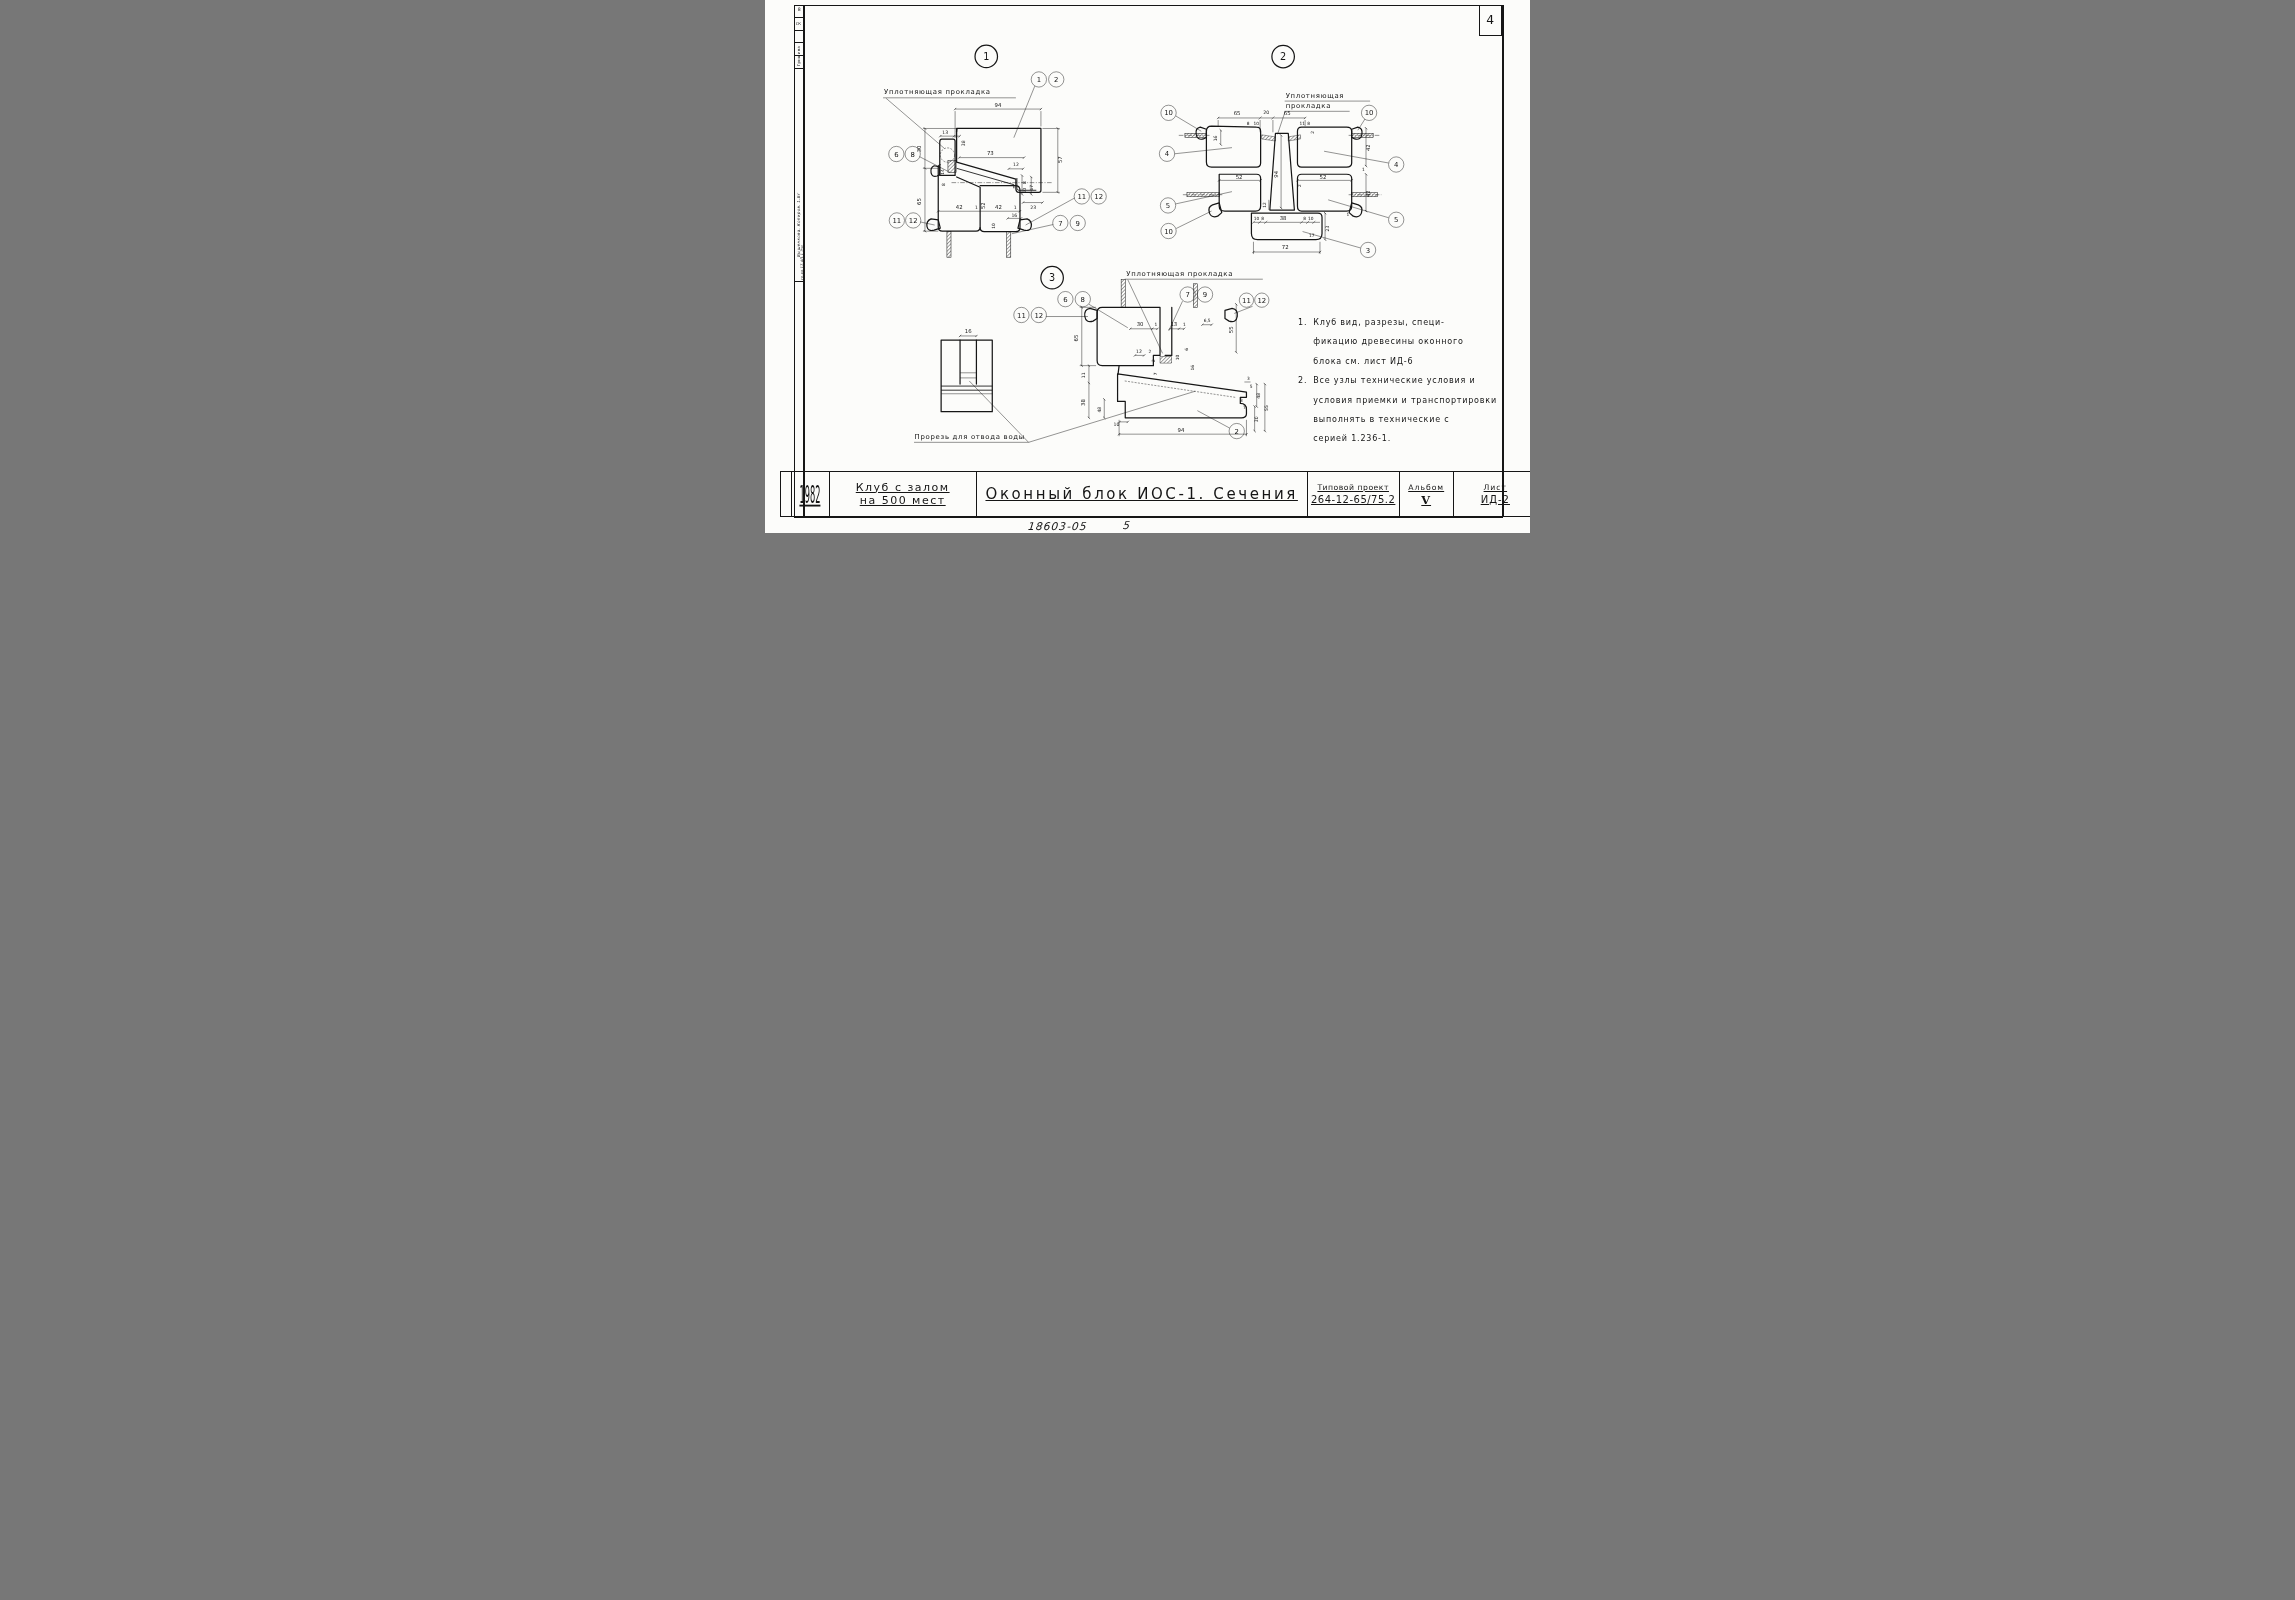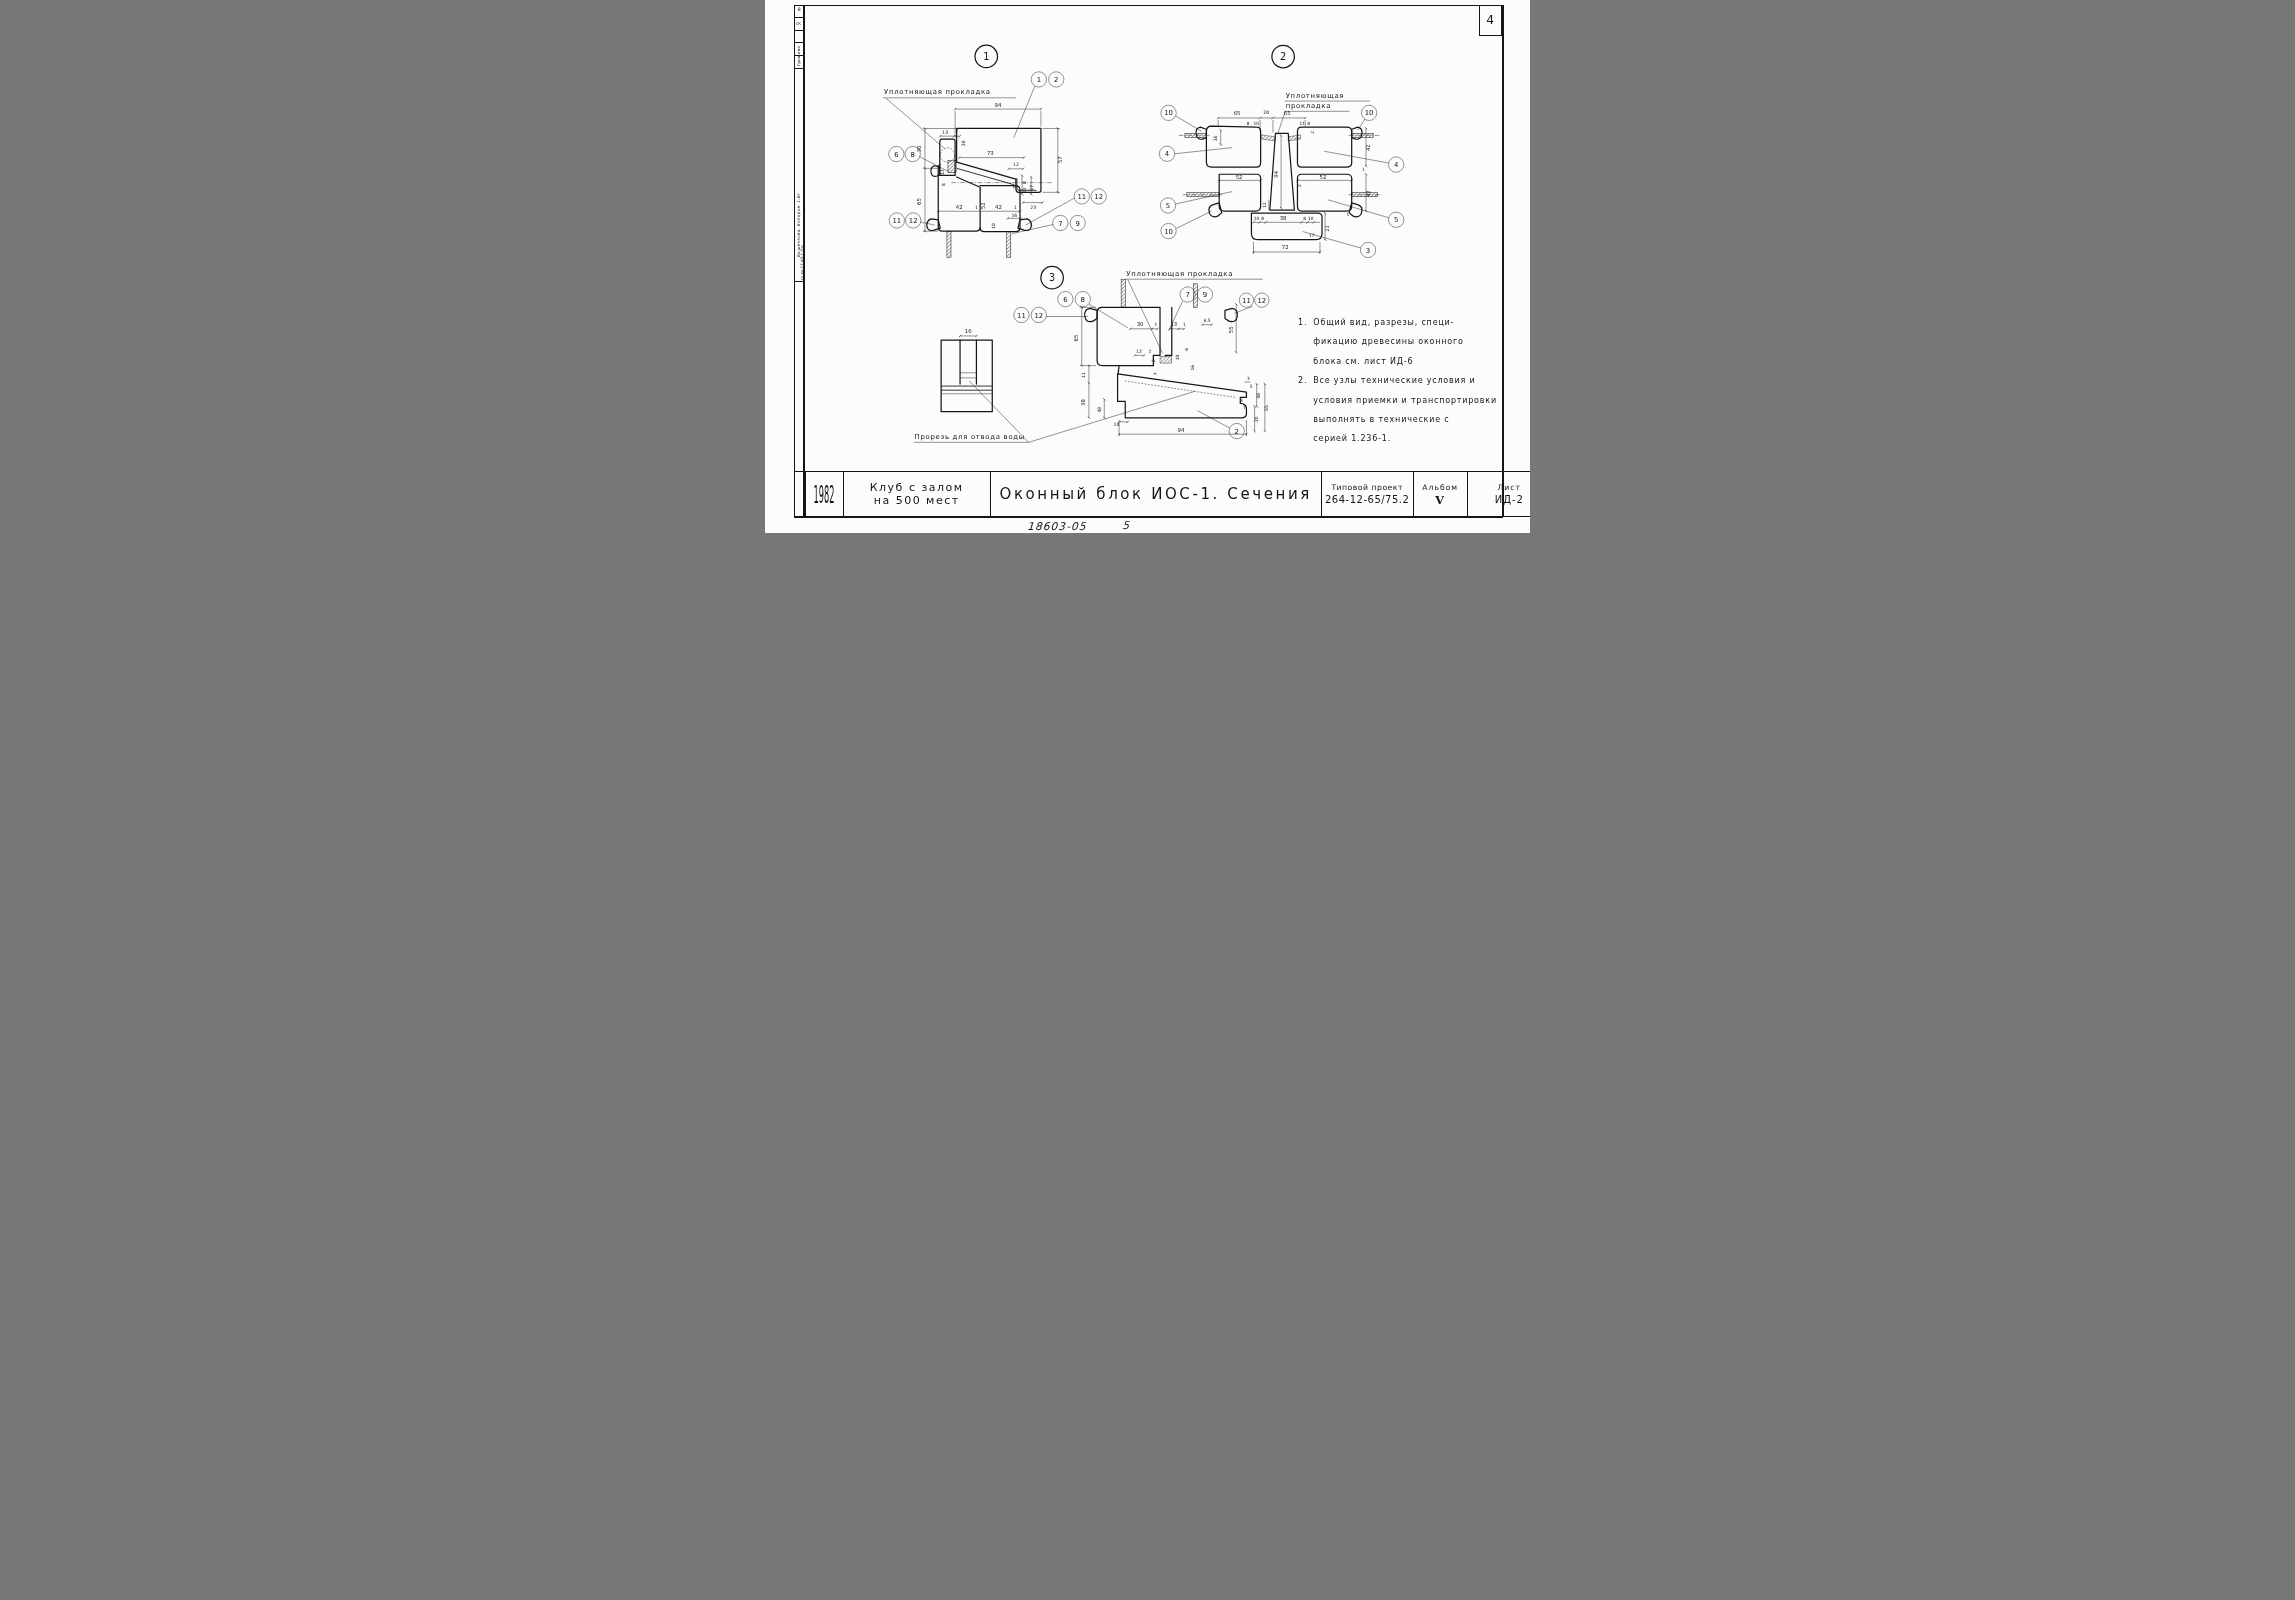--- a/index.html
+++ b/index.html
@@ -27,22 +27,22 @@
   .lbl{font-size:13.5px;letter-spacing:1.4px;}
   .cir{font-size:13.5px;text-anchor:middle;}
   .tit{font-size:19px;text-anchor:middle;}
   .mid{text-anchor:middle;}
   
   .notes{position:absolute;left:533px;top:313px;width:228px;font-size:8px;
          letter-spacing:0.8px;line-height:19.4px;}
   .note-item{display:flex;}
   .nnum{width:15.3px;flex:none;}
   
-  .tb{position:absolute;left:29px;top:471px;width:758px;height:46px;border:1.5px solid #161616;
-      display:flex;box-sizing:border-box;}
+  .tb{position:absolute;left:15px;top:471px;width:758px;height:46px;border:1.5px solid #161616;
+      display:flex;box-sizing:border-box;text-decoration:underline;}
   .tb .cell{border-left:1.5px solid #161616;box-sizing:border-box;display:flex;flex-direction:column;
             align-items:center;justify-content:center;}
   .tb .cell:first-child{border-left:none;}
   .c-strip{width:9.7px;}
   .c-year{width:38px;}
   .c-obj{width:147px;font-size:11px;letter-spacing:1.5px;line-height:13.3px;text-align:center;}
   .c-title{width:331px;font-size:15px;letter-spacing:2.6px;}
   .c-proj{width:92px;font-size:7.7px;letter-spacing:0.5px;line-height:12.3px;text-align:center;}
   .c-alb{width:54px;font-size:7.7px;letter-spacing:1px;line-height:12.3px;text-align:center;}
   .c-list{flex:1;font-size:7.7px;letter-spacing:1px;line-height:12.3px;}
@@ -481,21 +481,21 @@
       <line class="t" x1="619" y1="338" x2="556" y2="304"></line>
       <circle class="t" cx="633" cy="344" r="15"></circle>
         <text class="cir" x="633" y="349">2</text>
     </g>
   </svg>
 
   <div class="notes">
     <div class="note-item">
       <span class="nnum">1.</span>
       <div>
-        <div>Общий вид, разрезы, специ-</div>
+        <div>Клуб вид, разрезы, специ-</div>
         <div>фикацию древесины оконного</div>
         <div>блока см. лист ИД-6</div>
       </div>
     </div>
     <div class="note-item">
       <span class="nnum">2.</span>
       <div>
         <div>Все узлы технические условия и</div>
         <div>условия приемки и транспортировки</div>
         <div>выполнять в технические с</div>

